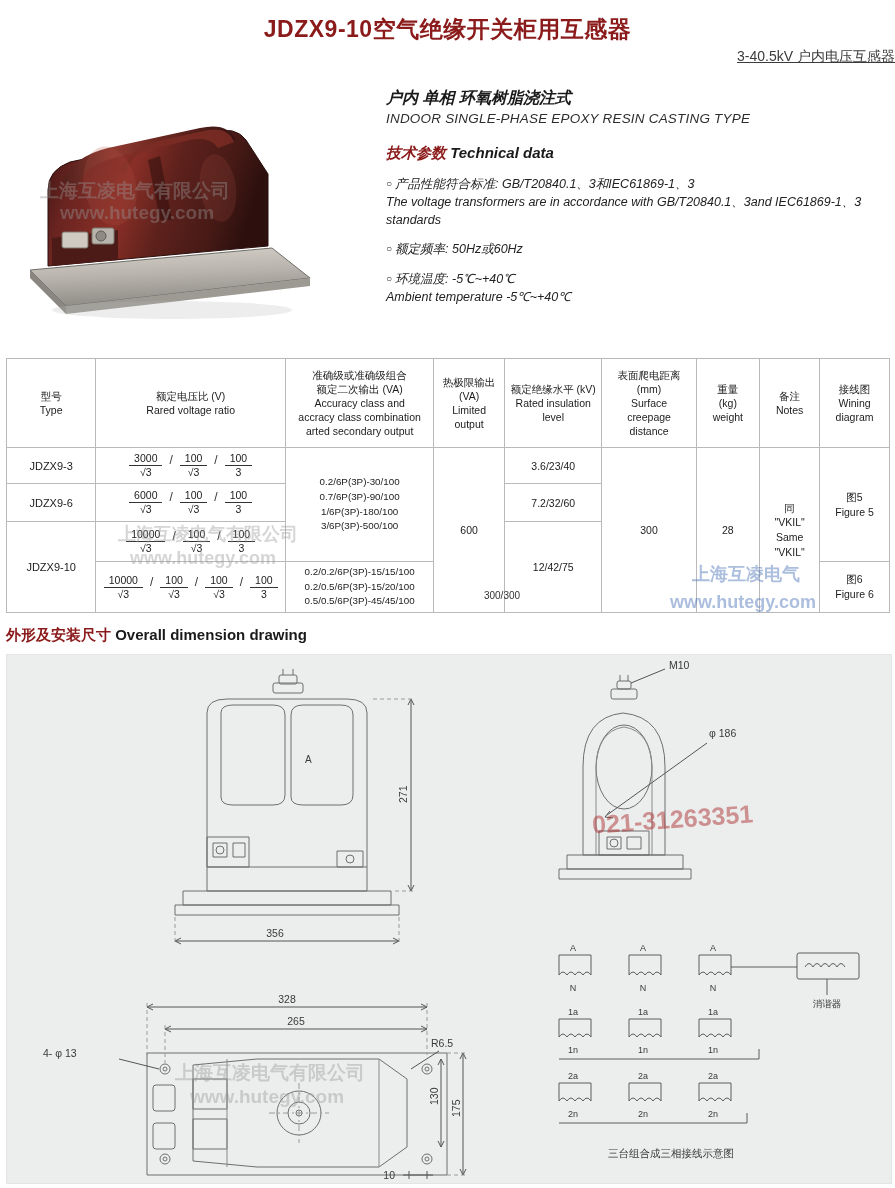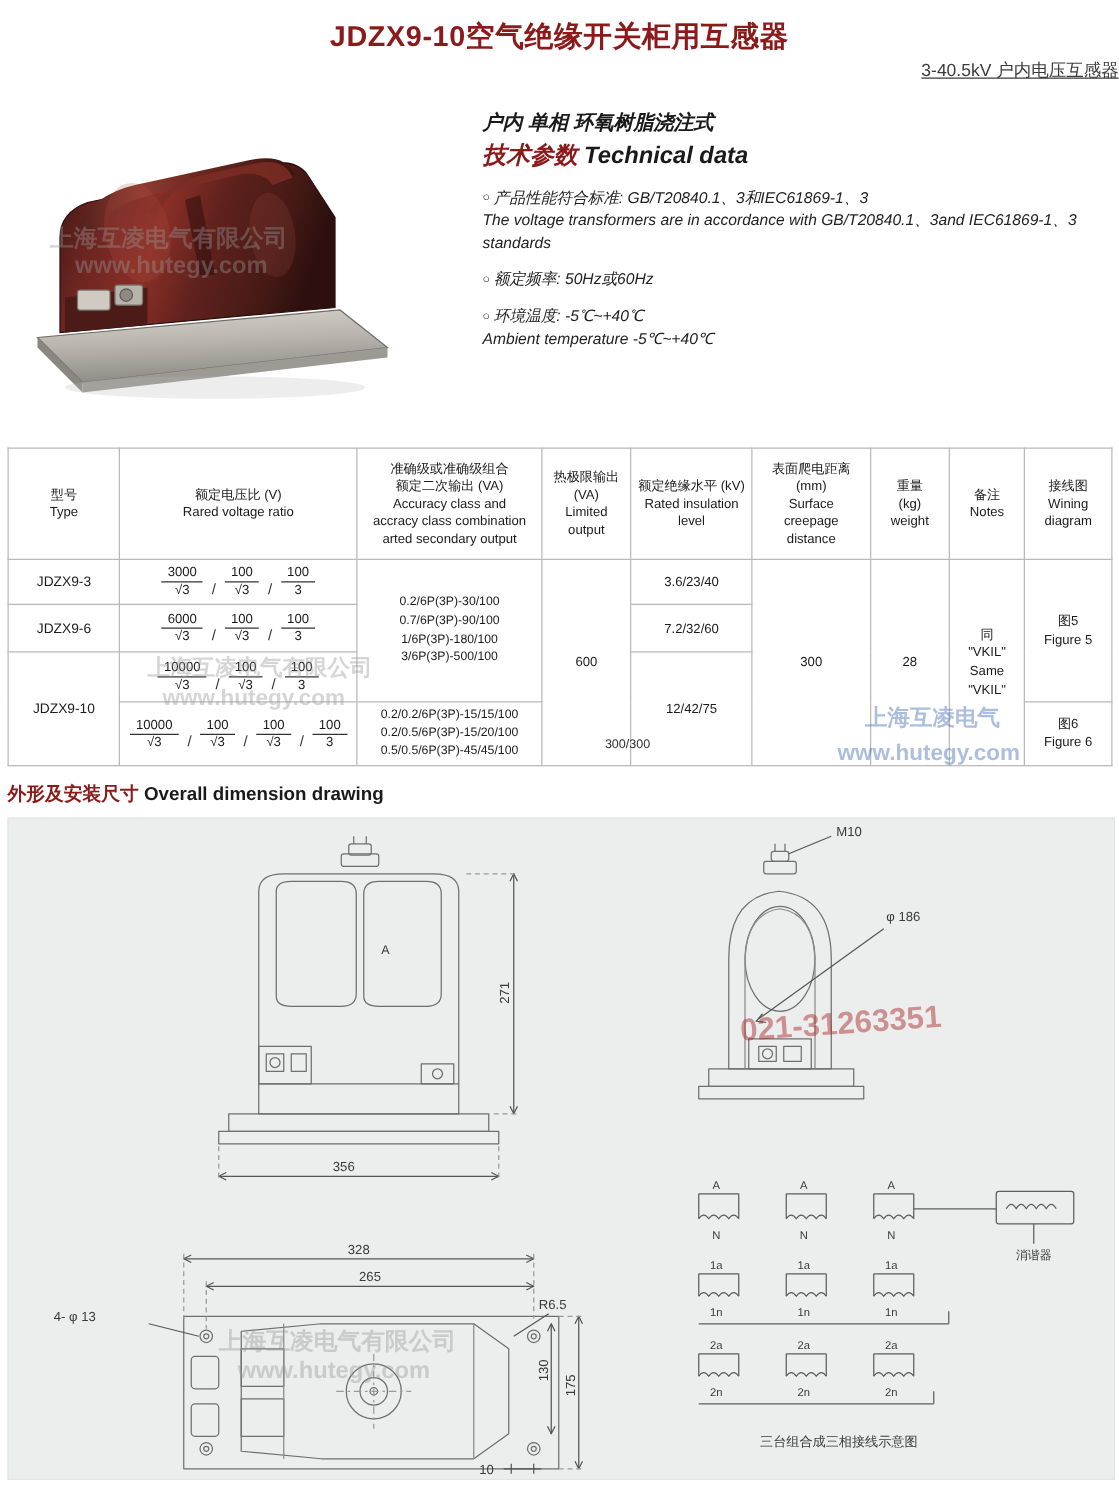--- a/index.html
+++ b/index.html
@@ -20,21 +20,21 @@
   .subtitle{
     position:absolute;left:0;top:48px;width:895px;text-align:right;
     font-size:14px;color:#3b3b3b;text-decoration:underline;
   }
   
   .photo-wrap{position:absolute;left:22px;top:70px;width:300px;height:260px;}
   
   .rightcol{position:absolute;left:386px;top:88px;width:480px;font-style:italic;}
   .rc-cn{font-size:16px;font-weight:bold;color:#1a1a1a;margin:0 0 2px 0;}
   .rc-en{font-size:13.5px;color:#2d2d2d;margin:0 0 18px 0;letter-spacing:0.2px;}
-  .tech-head{font-size:19px;font-weight:bold;color:#8b1a1a;margin:0 0 12px 0;}
+  .tech-head{font-size:15px;font-weight:bold;color:#8b1a1a;margin:0 0 12px 0;}
   .tech-head span.en{color:#1a1a1a;font-weight:bold;}
   .bullet{margin:0 0 11px 0;font-size:12.5px;line-height:1.45;color:#222;}
   .bullet .cn{display:block;}
   .bullet .en{display:block;}
   .circ{font-size:10px;vertical-align:1px;margin-right:3px;}
 
   
   .tbl{
     position:absolute;left:6px;top:358px;width:884px;
     border-collapse:collapse;font-size:10.5px;color:#1b1b1b;
@@ -53,21 +53,21 @@
   .col-creep{width:96px;}
   .col-w{width:62px;}
   .col-note{width:58px;}
   .col-wd{width:68px;}
   .rowh1{height:36px;}
   .rowh2{height:38px;}
   .rowh3{height:40px;}
   .rowh4{height:40px;}
   .typecell{text-align:left;padding-left:8px;font-size:11px;}
   
-  .ratio{display:flex;justify-content:center;align-items:flex-end;gap:6px;}
+  .ratio{display:flex;justify-content:center;align-items:flex-start;gap:6px;}
   .frac{display:inline-flex;flex-direction:column;align-items:center;line-height:1.05;}
   .frac .num{border-bottom:1px solid #333;padding:0 5px 1px 5px;font-size:10.5px;}
   .frac .den{padding-top:1px;font-size:10.5px;}
   .slash{font-size:12px;padding:0 1px;color:#333;}
   .acc-lines{line-height:1.5;font-size:9.8px;text-align:center;}
   .note-lines{line-height:1.4;}
   .wd-lines{line-height:1.4;}
 
   
   .dim-head{
@@ -139,20 +139,21 @@
       <rect x="40" y="162" width="26" height="16" rx="2" fill="#cfcac2" stroke="#7a776f"></rect>
       <rect x="70" y="158" width="22" height="16" rx="2" fill="#b8b3ab" stroke="#7a776f"></rect>
       <circle cx="79" cy="166" r="5" fill="#8f8b84" stroke="#5f5c57"></circle>
 
       <ellipse cx="150" cy="240" rx="120" ry="9" fill="#b9b9b9" opacity="0.25"></ellipse>
     </svg>
   </div>
 
   <div class="rightcol">
     <div class="rc-cn">户内 单相 环氧树脂浇注式</div>
+    <div class="rc-en">INDOOR SINGLE-PHASE EPOXY RESIN CASTING TYPE</div>
 
     <div class="tech-head">
       <span>技术参数</span>
       <span class="en">Technical data</span>
     </div>
 
     <div class="bullet">
       <span class="cn"><span class="circ">○</span><span>产品性能符合标准: GB/T20840.1、3和IEC61869-1、3</span></span>
       <span class="en">The voltage transformers are in accordance with GB/T20840.1、3and IEC61869-1、3 standards</span>
     </div>

